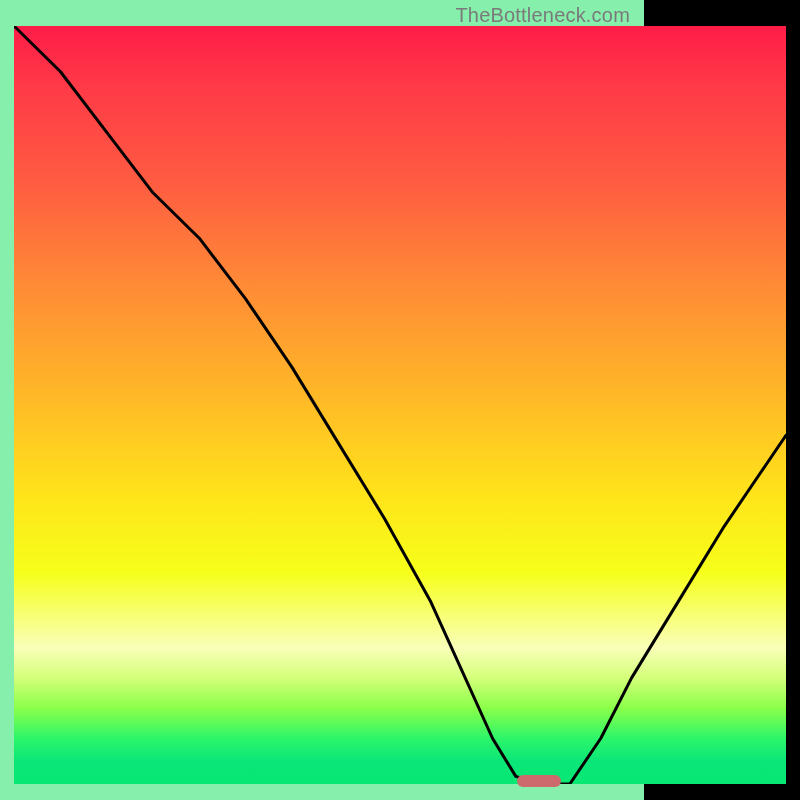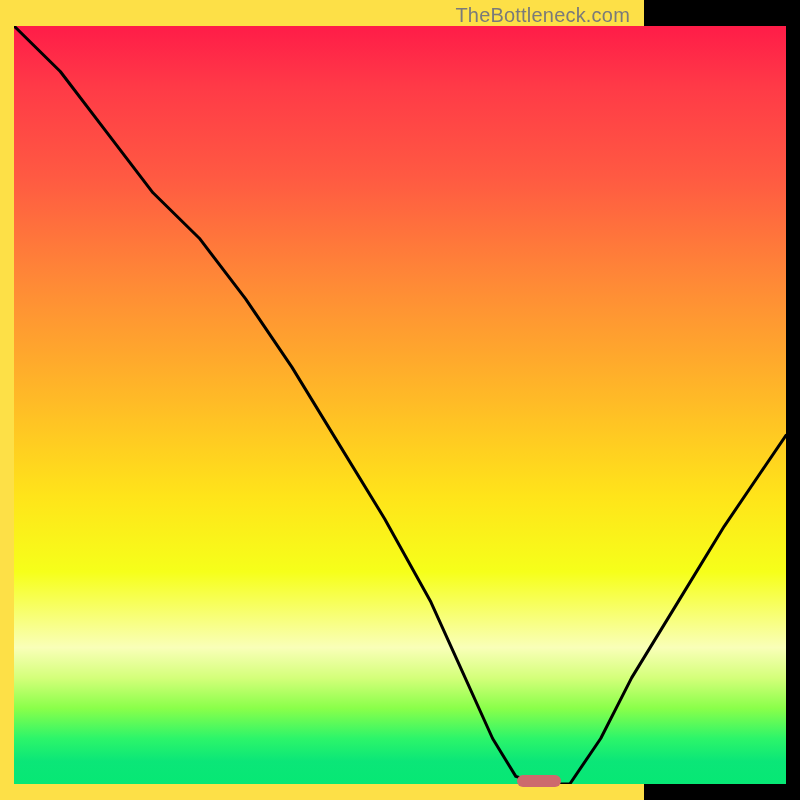--- a/index.html
+++ b/index.html
@@ -10,21 +10,21 @@
     background: #000;
     overflow: hidden;
     font-family: Arial, Helvetica, sans-serif;
   }
   .frame {
     position: absolute;
     left: 0;
     top: 0;
     width: 644px;
     height: 800px;
-    background: #fde047;
+    background: #86efac;
   }
   .plot {
     position: absolute;
     left: 14px;
     top: 26px;
     width: 772px;
     height: 758px;
     
     background: linear-gradient(
       to bottom,

